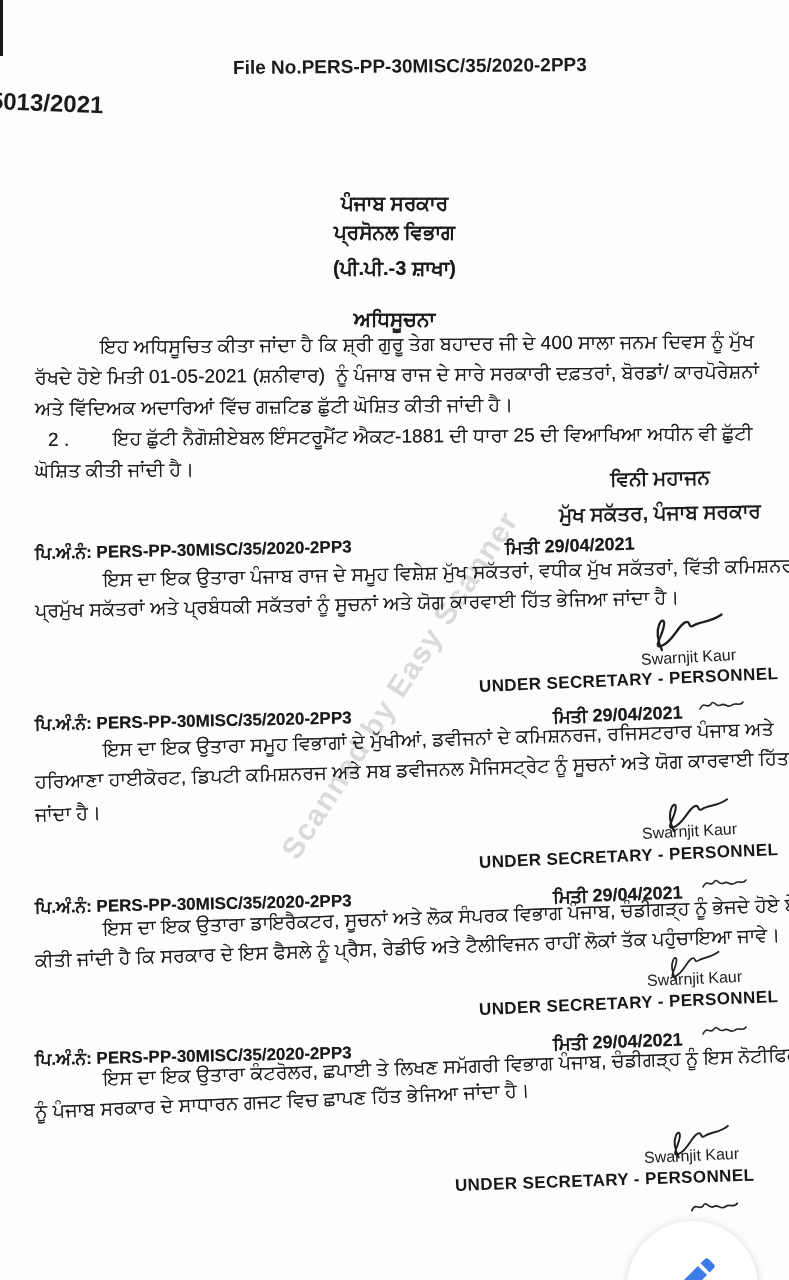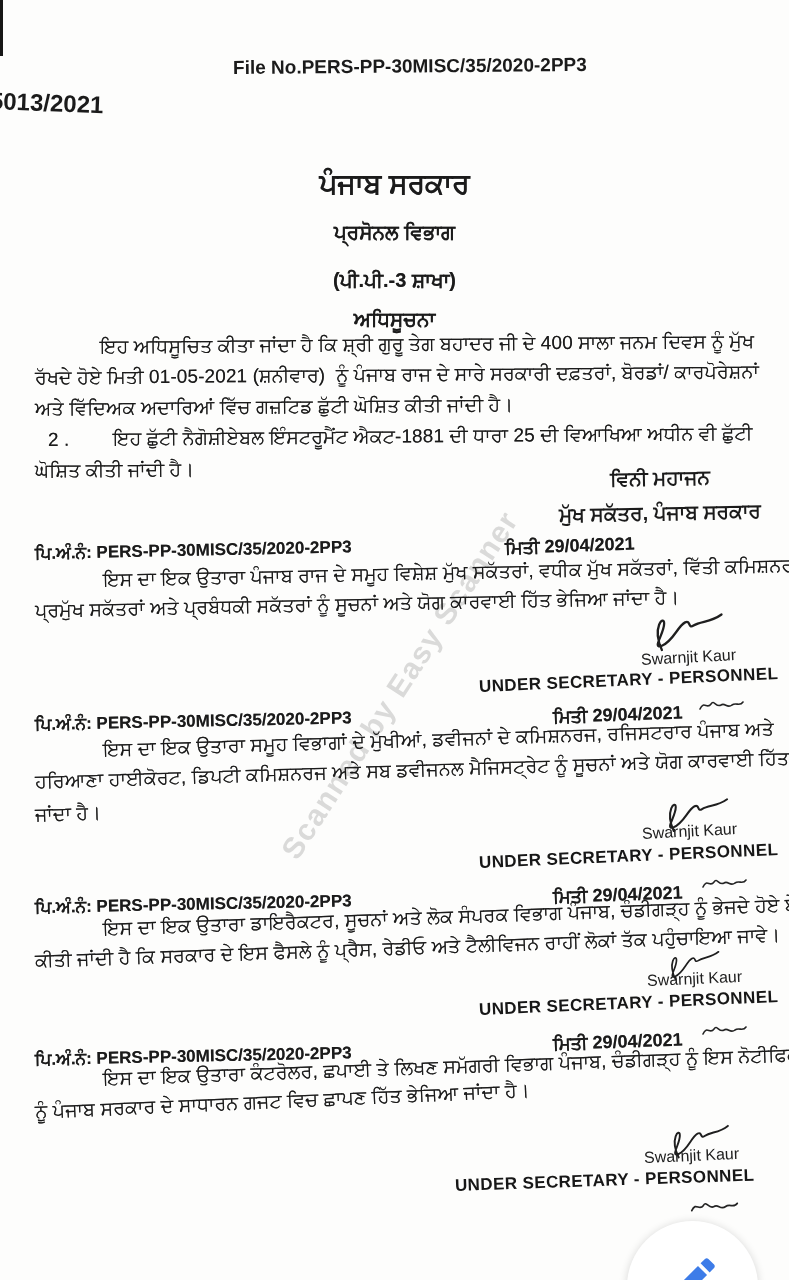--- a/index.html
+++ b/index.html
@@ -55,23 +55,23 @@
     </defs>
   </svg>
 
   <div class="edge"></div>
 
   <div class="watermark">Scanned by Easy Scanner</div>
 
   <div class="abs txt lat-bold t05" style="left:233px; top:57px; font-size:19px;">File No.PERS-PP-30MISC/35/2020-2PP3</div>
   <div class="abs txt lat-bold tp2" style="left:-10px; top:87px; font-size:24px;">5013/2021</div>
 
-  <div class="abs txt hdr" style="top:168px; font-size:28px;">ਪੰਜਾਬ ਸਰਕਾਰ</div>
+  <div class="abs txt hdr" style="top:192px; font-size:20px;">ਪੰਜਾਬ ਸਰਕਾਰ</div>
   <div class="abs txt hdr" style="top:221px;">ਪ੍ਰਸੋਨਲ ਵਿਭਾਗ</div>
-  <div class="abs txt hdr" style="top:269px;">(ਪੀ.ਪੀ.-3 ਸ਼ਾਖਾ)</div>
+  <div class="abs txt hdr" style="top:257px;">(ਪੀ.ਪੀ.-3 ਸ਼ਾਖਾ)</div>
   <div class="abs txt hdr" style="top:308px;">ਅਧਿਸੂਚਨਾ</div>
 
   <div class="abs txt pa t05" style="left:100px; top:336px;">ਇਹ ਅਧਿਸੂਚਿਤ ਕੀਤਾ ਜਾਂਦਾ ਹੈ ਕਿ ਸ਼੍ਰੀ ਗੁਰੂ ਤੇਗ ਬਹਾਦਰ ਜੀ ਦੇ 400 ਸਾਲਾ ਜਨਮ ਦਿਵਸ ਨੂੰ ਮੁੱਖ</div>
   <div class="abs txt pa t05" style="left:35px; top:367px;">ਰੱਖਦੇ ਹੋਏ ਮਿਤੀ 01-05-2021 (ਸ਼ਨੀਵਾਰ)  ਨੂੰ ਪੰਜਾਬ ਰਾਜ ਦੇ ਸਾਰੇ ਸਰਕਾਰੀ ਦਫ਼ਤਰਾਂ, ਬੋਰਡਾਂ/ ਕਾਰਪੋਰੇਸ਼ਨਾਂ</div>
   <div class="abs txt pa t05" style="left:35px; top:398px;">ਅਤੇ ਵਿੱਦਿਅਕ ਅਦਾਰਿਆਂ ਵਿੱਚ ਗਜ਼ਟਿਡ ਛੁੱਟੀ ਘੋਸ਼ਿਤ ਕੀਤੀ ਜਾਂਦੀ ਹੈ।</div>
 
   <div class="abs txt pa t05" style="left:48px; top:429px;">2 .</div>
   <div class="abs txt pa t05" style="left:113px; top:428px;">ਇਹ ਛੁੱਟੀ ਨੈਗੋਸ਼ੀਏਬਲ ਇੰਸਟਰੂਮੈਂਟ ਐਕਟ-1881 ਦੀ ਧਾਰਾ 25 ਦੀ ਵਿਆਖਿਆ ਅਧੀਨ ਵੀ ਛੁੱਟੀ</div>
   <div class="abs txt pa t05" style="left:35px; top:460px;">ਘੋਸ਼ਿਤ ਕੀਤੀ ਜਾਂਦੀ ਹੈ।</div>
 

